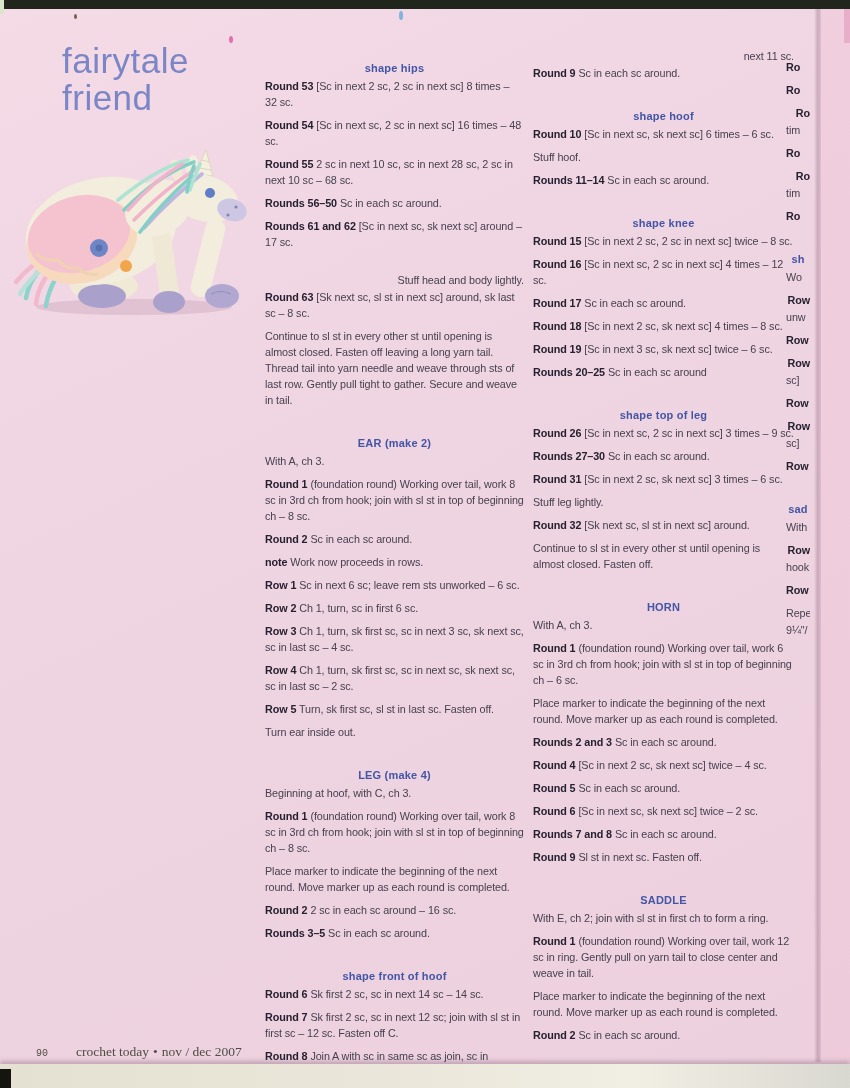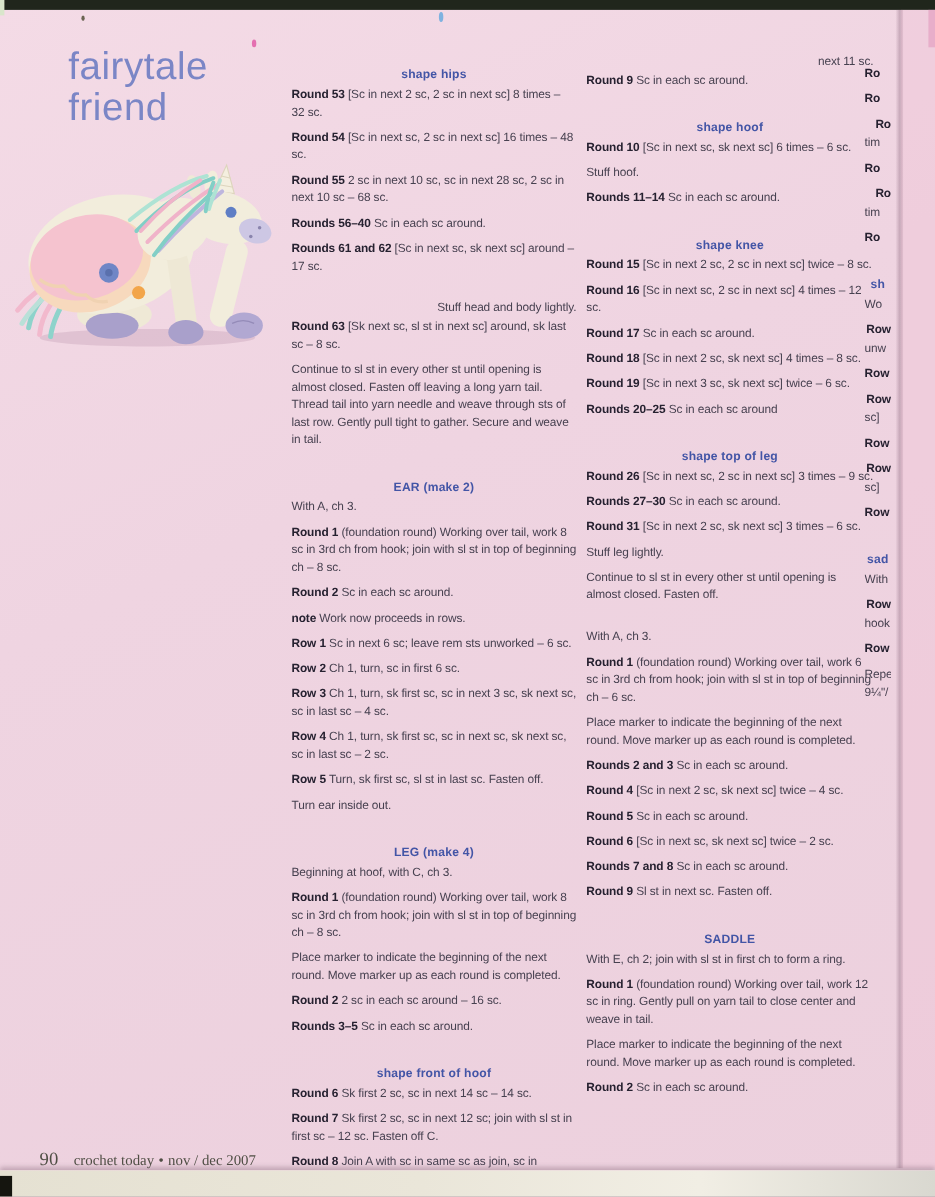--- a/index.html
+++ b/index.html
@@ -36,21 +36,21 @@
   .col3{left:786px;top:60px;width:24px;overflow:hidden;white-space:nowrap;}
   .col p{margin:0 0 7px;}
   .col p.tight{margin-bottom:1px;text-align:right;}
   .col strong{color:#262130;}
   .shead{margin:4px 0 3px;font-size:11px;font-weight:bold;letter-spacing:.2px;color:#4355a6;text-align:center;}
   .gap{height:15px;}
 
   
   .footer{position:absolute;left:36px;top:1044px;color:#4f4e44;
     font-family:"Liberation Serif",serif;font-size:13.5px;}
-  .footer .pn{font-size:17px;margin-right:14px;}
+  .footer .pn{font-size:10px;margin-right:28px;font-family:Liberation Mono, monospace;}
   .footer .dot{margin:0 4px;}
 </style>
 </head>
 <body>
 
 <div class="page">
 
   <div class="scan-top"></div>
   <div class="scan-top-sliver"></div>
   <div class="next-page-edge"></div>
@@ -126,21 +126,21 @@
         <path d="M188,30 C184,40 182,48 181,56" stroke="#82cfc6"></path>
       </g>
     </svg>
   </div>
 
   <section class="col col1">
       <h3 class="shead">shape hips</h3>
       <p class="line"><strong>Round 53</strong> [Sc in next 2 sc, 2 sc in next sc] 8 times – 32 sc.</p>
       <p class="line"><strong>Round 54</strong> [Sc in next sc, 2 sc in next sc] 16 times – 48 sc.</p>
       <p class="line"><strong>Round 55</strong> 2 sc in next 10 sc, sc in next 28 sc, 2 sc in next 10 sc – 68 sc.</p>
-      <p class="line"><strong>Rounds 56–40</strong> Sc in each sc around.</p>
+      <p class="line"><strong>Rounds 56–50</strong> Sc in each sc around.</p>
       <p class="line"><strong>Rounds 61 and 62</strong> [Sc in next sc, sk next sc] around – 17 sc.</p>
       <div class="gap"></div>
       <p class="line tight">Stuff head and body lightly.</p>
       <p class="line"><strong>Round 63</strong> [Sk next sc, sl st in next sc] around, sk last sc – 8 sc.</p>
       <p class="line">Continue to sl st in every other st until opening is almost closed. Fasten off leaving a long yarn tail. Thread tail into yarn needle and weave through sts of last row. Gently pull tight to gather. Secure and weave in tail.</p>
       <div class="gap"></div>
       <h3 class="shead">EAR (make 2)</h3>
       <p class="line">With A, ch 3.</p>
       <p class="line"><strong>Round 1</strong> (foundation round) Working over tail, work 8 sc in 3rd ch from hook; join with sl st in top of beginning ch – 8 sc.</p>
       <p class="line"><strong>Round 2</strong> Sc in each sc around.</p>
@@ -179,22 +179,24 @@
       <p class="line"><strong>Round 17</strong> Sc in each sc around.</p>
       <p class="line"><strong>Round 18</strong> [Sc in next 2 sc, sk next sc] 4 times – 8 sc.</p>
       <p class="line"><strong>Round 19</strong> [Sc in next 3 sc, sk next sc] twice – 6 sc.</p>
       <p class="line"><strong>Rounds 20–25</strong> Sc in each sc around</p>
       <div class="gap"></div>
       <h3 class="shead">shape top of leg</h3>
       <p class="line"><strong>Round 26</strong> [Sc in next sc, 2 sc in next sc] 3 times – 9 sc.</p>
       <p class="line"><strong>Rounds 27–30</strong> Sc in each sc around.</p>
       <p class="line"><strong>Round 31</strong> [Sc in next 2 sc, sk next sc] 3 times – 6 sc.</p>
       <p class="line">Stuff leg lightly.</p>
+      <p class="line"><strong>Round 32</strong> [Sk next sc, sl st in next sc] around.</p>
       <p class="line">Continue to sl st in every other st until opening is almost closed. Fasten off.</p>
       <div class="gap"></div>
+      <h3 class="shead">HORN</h3>
       <p class="line">With A, ch 3.</p>
       <p class="line"><strong>Round 1</strong> (foundation round) Working over tail, work 6 sc in 3rd ch from hook; join with sl st in top of beginning ch – 6 sc.</p>
       <p class="line">Place marker to indicate the beginning of the next round. Move marker up as each round is completed.</p>
       <p class="line"><strong>Rounds 2 and 3</strong> Sc in each sc around.</p>
       <p class="line"><strong>Round 4</strong> [Sc in next 2 sc, sk next sc] twice – 4 sc.</p>
       <p class="line"><strong>Round 5</strong> Sc in each sc around.</p>
       <p class="line"><strong>Round 6</strong> [Sc in next sc, sk next sc] twice – 2 sc.</p>
       <p class="line"><strong>Rounds 7 and 8</strong> Sc in each sc around.</p>
       <p class="line"><strong>Round 9</strong> Sl st in next sc. Fasten off.</p>
       <div class="gap"></div>

